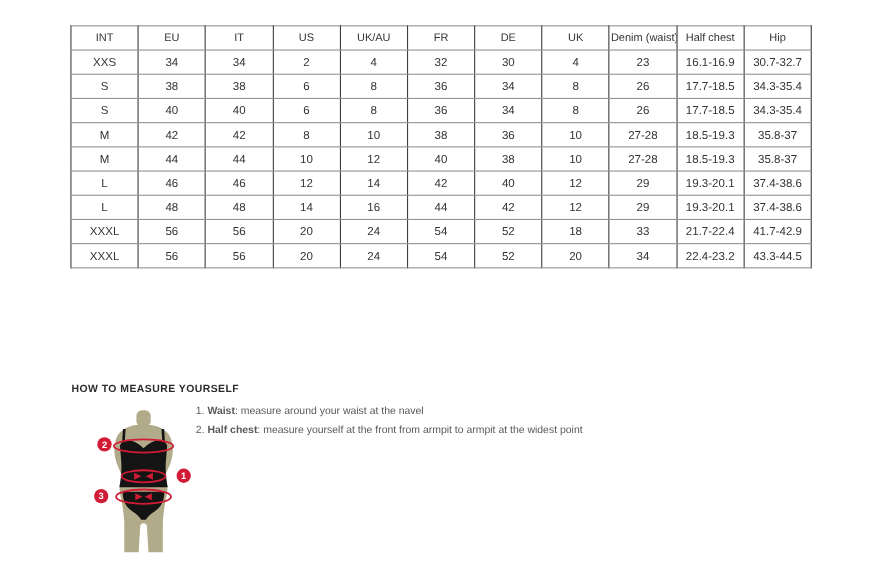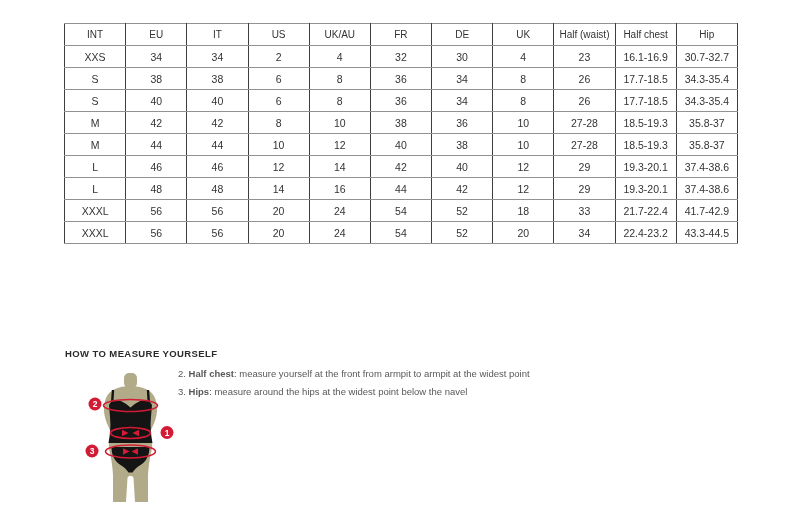--- a/index.html
+++ b/index.html
@@ -96,21 +96,21 @@
     <thead>
       <tr id="header-row">
           <th>INT</th>
           <th>EU</th>
           <th>IT</th>
           <th>US</th>
           <th>UK/AU</th>
           <th>FR</th>
           <th>DE</th>
           <th>UK</th>
-          <th>Half (waist)</th>
+          <th>Denim (waist)</th>
           <th>Half chest</th>
           <th>Hip</th>
         </tr>
     </thead>
     <tbody id="table-body">
         <tr>
           <td>XXS</td>
           <td>34</td>
           <td>34</td>
           <td>2</td>
@@ -280,17 +280,17 @@
       <circle class="badge-circle" cx="13" cy="33" r="6.5"></circle>
       <text class="badge-num" x="13" y="36">2</text>
       <circle class="badge-circle" cx="85" cy="61.5" r="6.5"></circle>
       <text class="badge-num" x="85" y="64.5">1</text>
       <circle class="badge-circle" cx="10" cy="80" r="6.5"></circle>
       <text class="badge-num" x="10" y="83">3</text>
     </svg>
   </div>
 
   <ol class="steps" id="steps">
+      <li><span>1. </span><span class="term">Waist</span><span>: measure around your waist at the navel</span></li>
       <li><span>2. </span><span class="term">Half chest</span><span>: measure yourself at the front from armpit to armpit at the widest point</span></li>
-      <li><span>3. </span><span class="term">Hips</span><span>: measure around the hips at the widest point below the navel</span></li>
     </ol>
 
 </div>
 
 </body></html>

